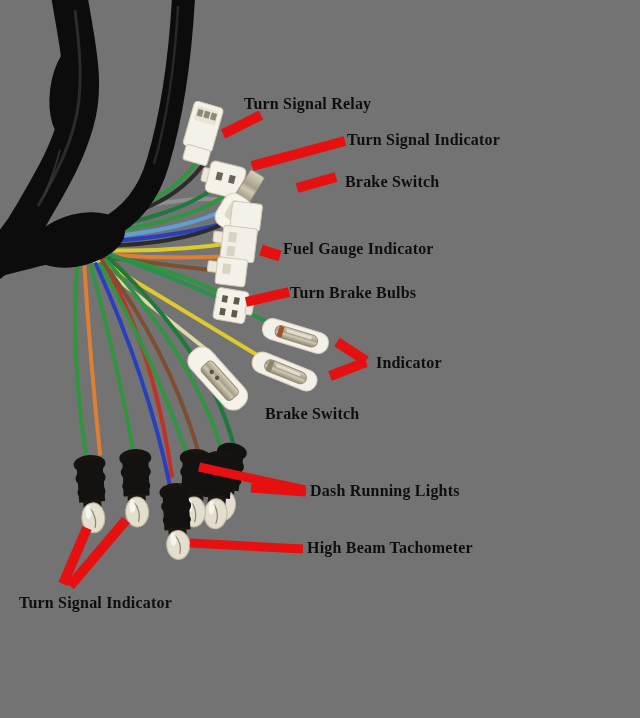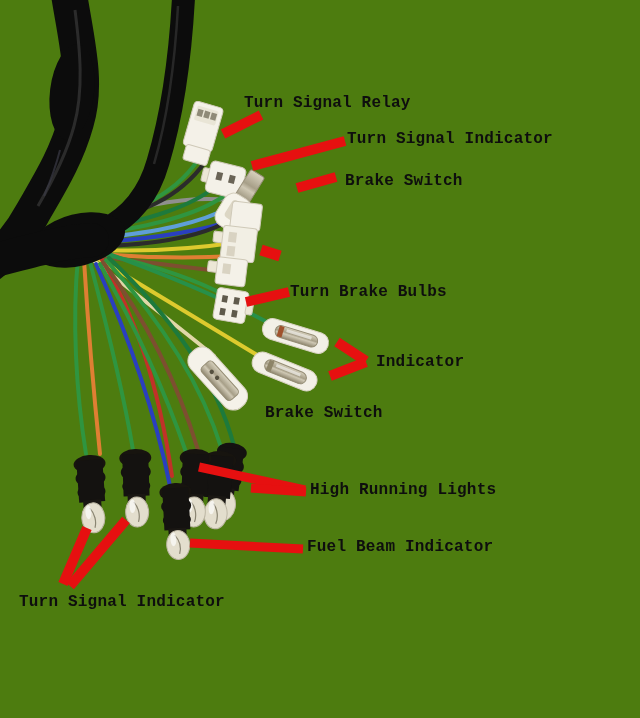--- a/index.html
+++ b/index.html
@@ -1,18 +1,18 @@
 <!DOCTYPE html>
 <html><head>
 <meta charset="utf-8">
 <style>
   html,body{margin:0;padding:0;background:#fff;}
   .canvas{
-    position:relative;width:640px;height:718px;background:#4d7c0f;
-    overflow:hidden;font-family:Liberation Mono, monospace;
+    position:relative;width:640px;height:718px;background:#737373;
+    overflow:hidden;font-family:Liberation Serif, serif;
   }
   .photo{position:absolute;left:0;top:0;}
   .label{
     position:absolute;font-weight:bold;font-size:16px;line-height:17px;
     color:#0e0e0e;white-space:nowrap;letter-spacing:.2px;
   }
 </style>
 </head>
 <body>
 
@@ -215,20 +215,21 @@
     <line x1="251" y1="488" x2="306" y2="492" stroke-width="9"></line>
     <line x1="190" y1="543" x2="303" y2="549" stroke-width="9"></line>
     <line x1="87" y1="528" x2="63" y2="584" stroke-width="10"></line>
     <line x1="126" y1="520" x2="70" y2="586" stroke-width="10"></line>
   </g>
 </svg>
 
 <div class="label" style="left:244px;top:95px">Turn Signal Relay</div>
 <div class="label" style="left:347px;top:131px">Turn Signal Indicator</div>
 <div class="label" style="left:345px;top:173px">Brake Switch</div>
+<div class="label" style="left:283px;top:240px">Fuel Gauge Indicator</div>
 <div class="label" style="left:290px;top:284px">Turn Brake Bulbs</div>
 <div class="label" style="left:376px;top:354px">Indicator</div>
 <div class="label" style="left:265px;top:405px">Brake Switch</div>
-<div class="label" style="left:310px;top:482px">High Running Lights</div>
-<div class="label" style="left:307px;top:539px">Fuel Beam Indicator</div>
+<div class="label" style="left:310px;top:482px">Dash Running Lights</div>
+<div class="label" style="left:307px;top:539px">High Beam Tachometer</div>
 <div class="label" style="left:19px;top:594px">Turn Signal Indicator</div>
 
 </div>
 
 </body></html>

